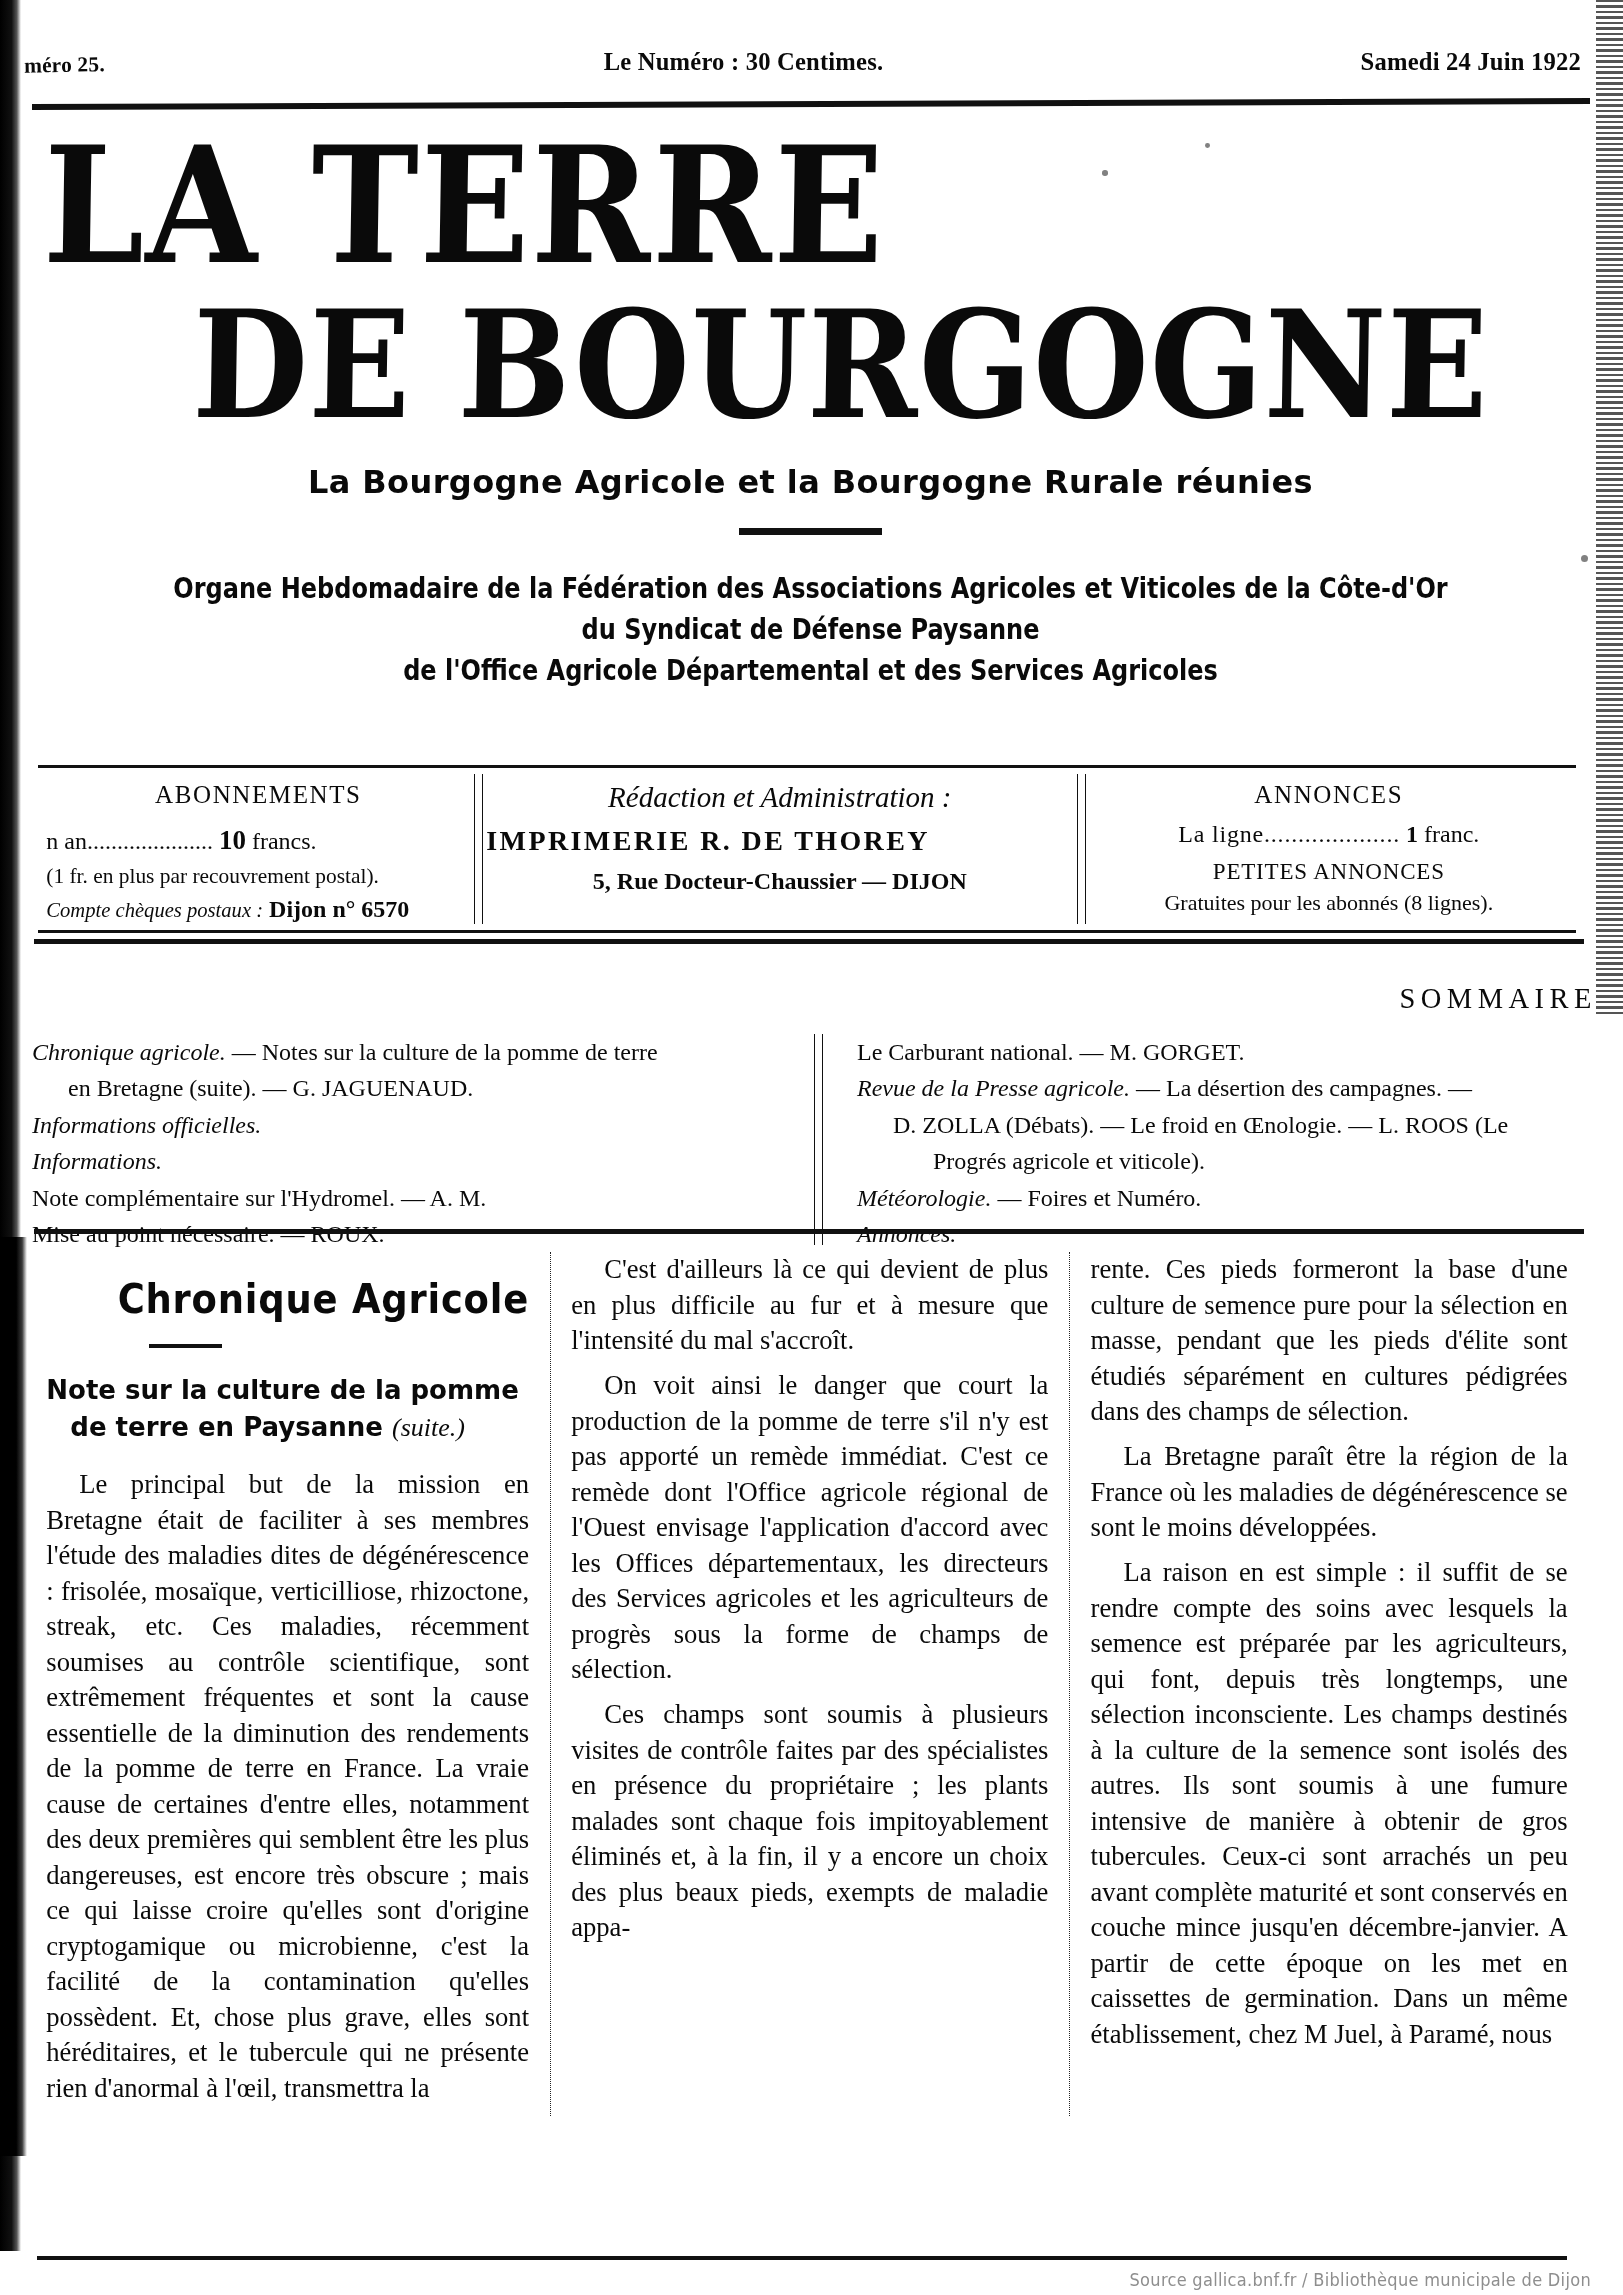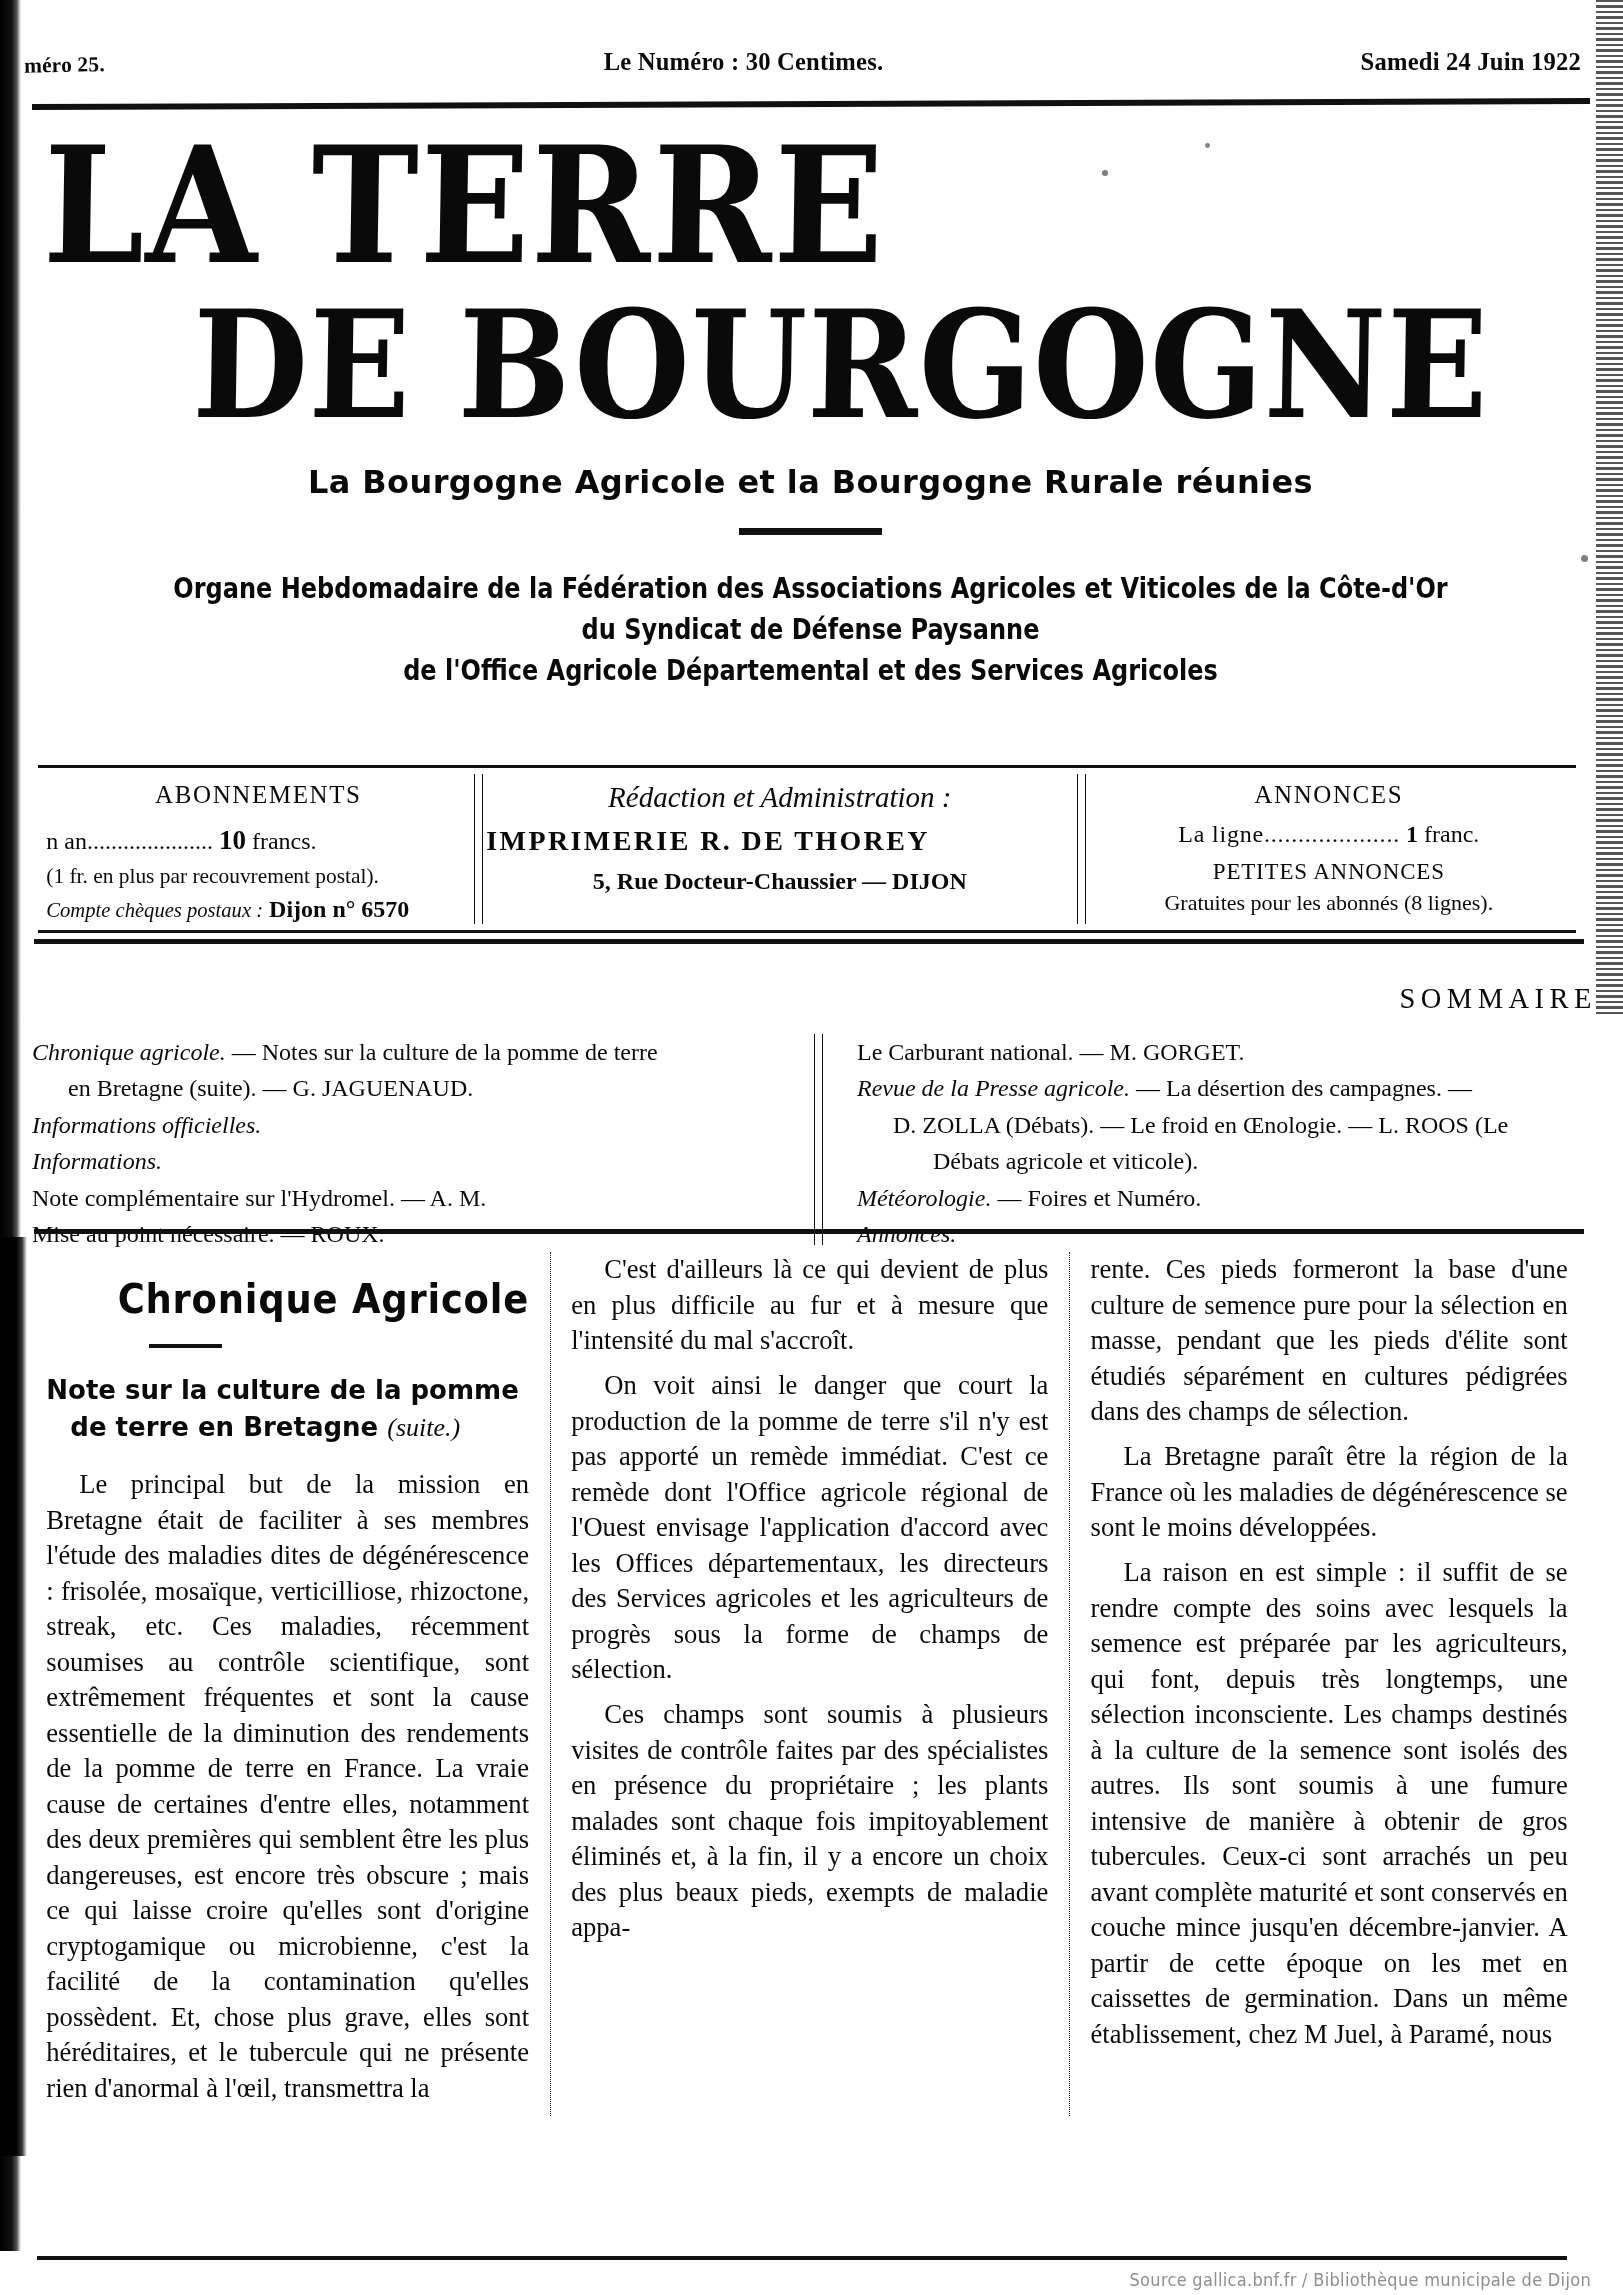--- a/index.html
+++ b/index.html
@@ -387,37 +387,37 @@
           <div class="som-line"><span class="it">Informations officielles.</span></div>
           <div class="som-line"><span class="it">Informations.</span></div>
           <div class="som-line"><span>Note complémentaire sur l'Hydromel. — A. M.</span></div>
           <div class="som-line"><span>Mise au point nécessaire. — ROUX.</span></div>
         </div>
       <div class="som-col right" id="som-right">
         <div class="dblrule"></div>
       <div class="som-line"><span>Le Carburant national. — M. GORGET.</span></div>
           <div class="som-line"><span class="it">Revue de la Presse agricole.</span><span> — La désertion des campagnes. —</span></div>
           <div class="som-line ind"><span>D. ZOLLA (Débats). — Le froid en Œnologie. — L. ROOS (Le</span></div>
-          <div class="som-line ind2"><span>Débats agricole et viticole).</span></div>
+          <div class="som-line ind2"><span>Progrés agricole et viticole).</span></div>
           <div class="som-line"><span class="it">Météorologie.</span><span> — Foires et Numéro.</span></div>
           <div class="som-line"><span class="it">Annonces.</span></div>
         </div>
     </div>
 
     <div class="rule-thick3"></div>
 
     <div class="cols">
 
       <div class="col c1">
         <div class="art-title">Chronique  Agricole</div>
         <div class="art-dash"></div>
         <div class="art-sub">
           <div>Note sur la culture de la pomme</div>
           <div style="padding-left:24px;">
-            <span>de terre en Bretagne</span>
+            <span>de terre en Paysanne</span>
             <span class="suite">(suite.)</span>
           </div>
         </div>
         <div id="col1-body">
             <p class="body ind">Le principal but de la mission en Bretagne était de faciliter à ses membres l'étude des maladies dites de dégénérescence : frisolée, mosaïque, verticilliose, rhizoctone, streak, etc. Ces maladies, récemment soumises au contrôle scientifique, sont extrêmement fréquentes et sont la cause essentielle de la diminution des rendements de la pomme de terre en France. La vraie cause de certaines d'entre elles, notamment des deux premières qui semblent être les plus dangereuses, est encore très obscure ; mais ce qui laisse croire qu'elles sont d'origine cryptogamique ou microbienne, c'est la facilité de la contamination qu'elles possèdent. Et, chose plus grave, elles sont héréditaires, et le tubercule qui ne présente rien d'anormal à l'œil, transmettra la</p>
           </div>
       </div>
 
       <div class="col c2">
         <div id="col2-body">

